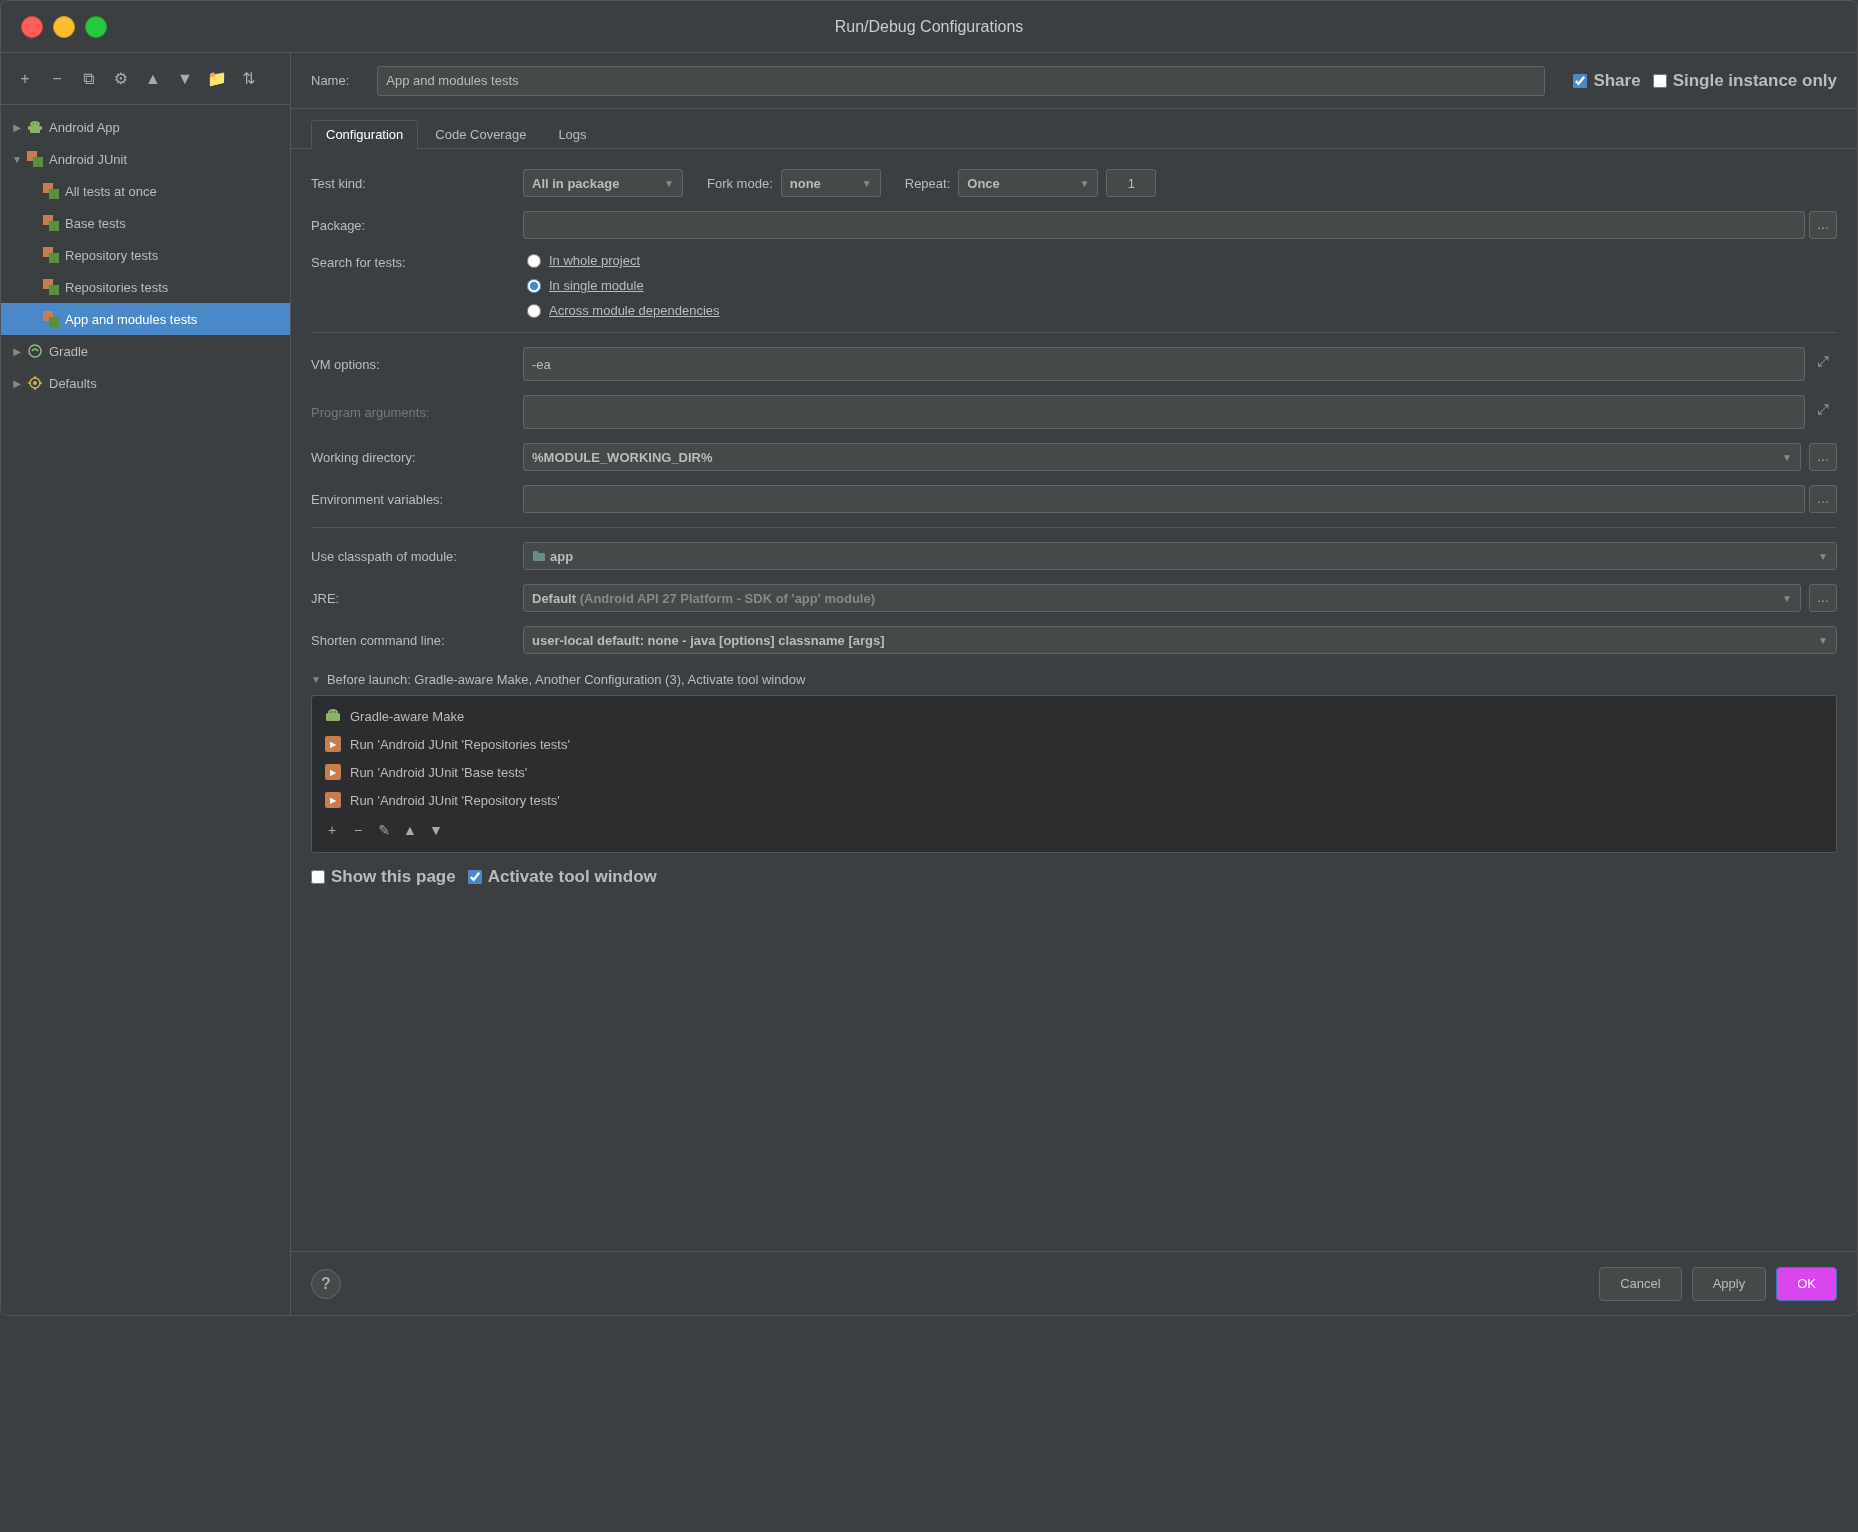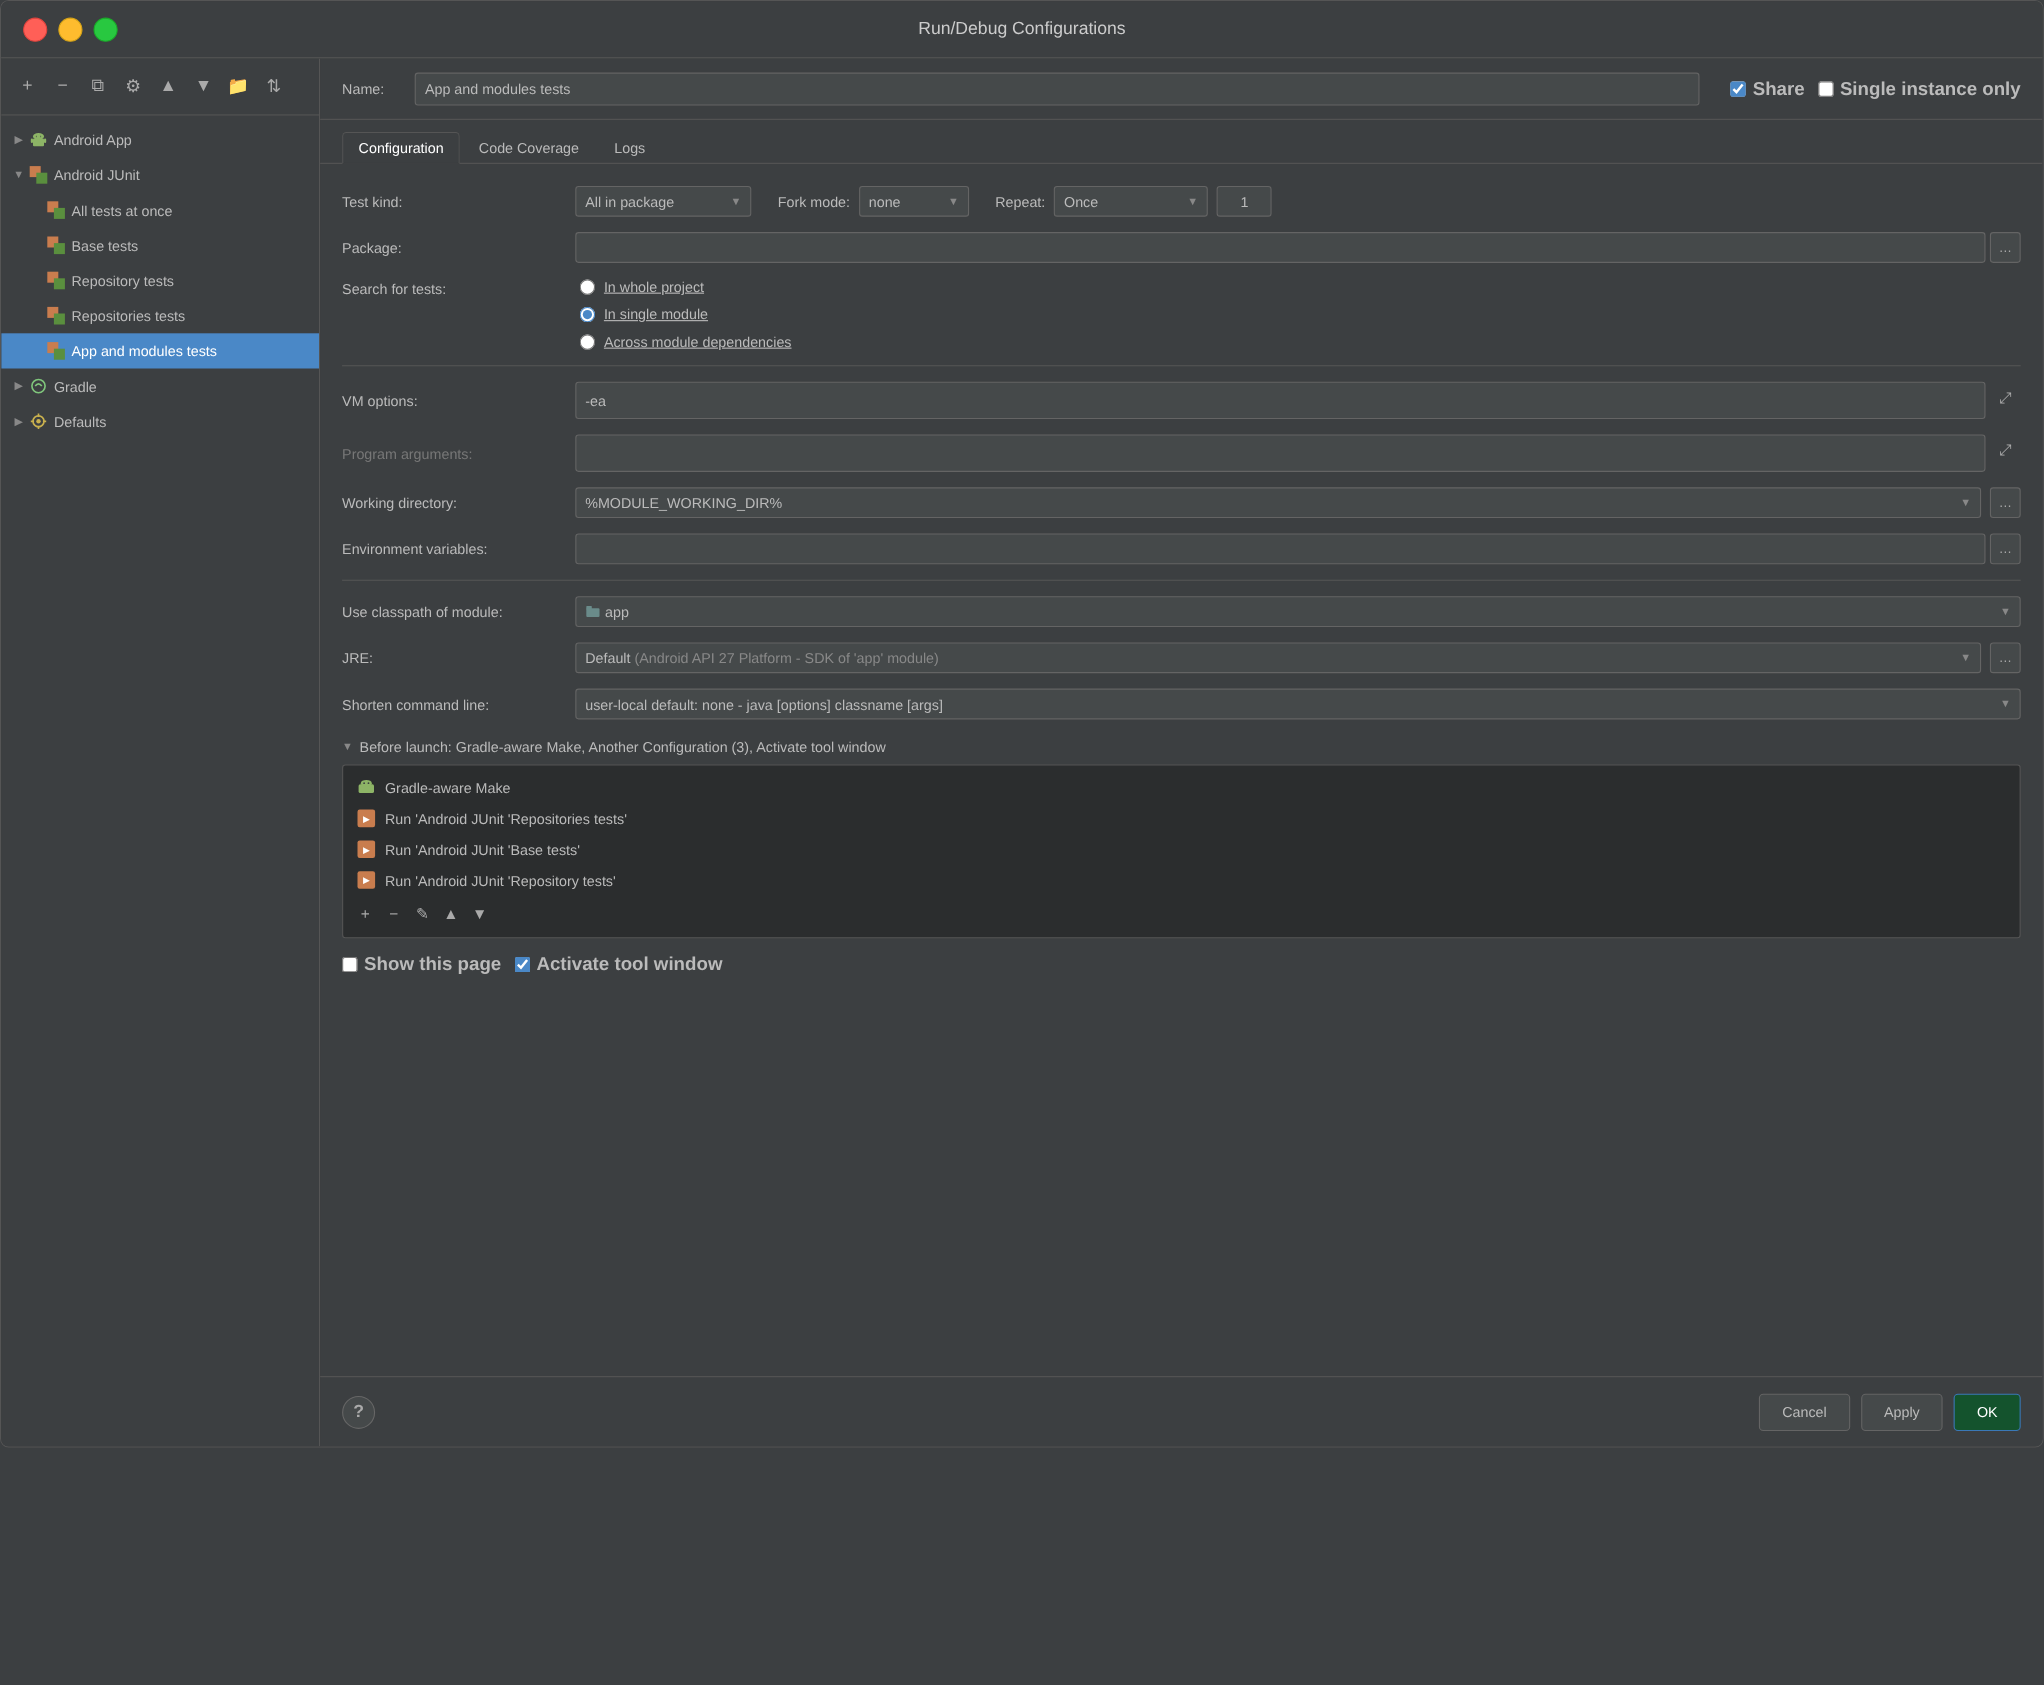--- a/index.html
+++ b/index.html
@@ -243,20 +243,21 @@
       background: #45494a;
       border: 1px solid #646464;
       border-radius: 3px;
       height: 28px;
       padding: 0 4px 0 8px;
     }
     .select-text {
       color: #bbbbbb;
       font-size: 13px;
       flex: 1;
+      font-weight: bold;
     }
     .select-arrow {
       color: #888;
       font-size: 10px;
       padding: 0 4px;
     }
     .select-wide { min-width: 160px; }
     .select-medium { min-width: 100px; }
 
     .repeat-input {
@@ -472,21 +473,21 @@
       background: #45494a;
       border: 1px solid #646464;
       color: #bbbbbb;
     }
     .btn-apply {
       background: #45494a;
       border: 1px solid #646464;
       color: #bbbbbb;
     }
     .btn-ok {
-      background: #14532d;
+      background: #d946ef;
       border: 1px solid #3a78b7;
       color: #fff;
     }
 
     
     .junit-icon {
       display: inline-flex;
       align-items: center;
       justify-content: center;
       width: 18px;

